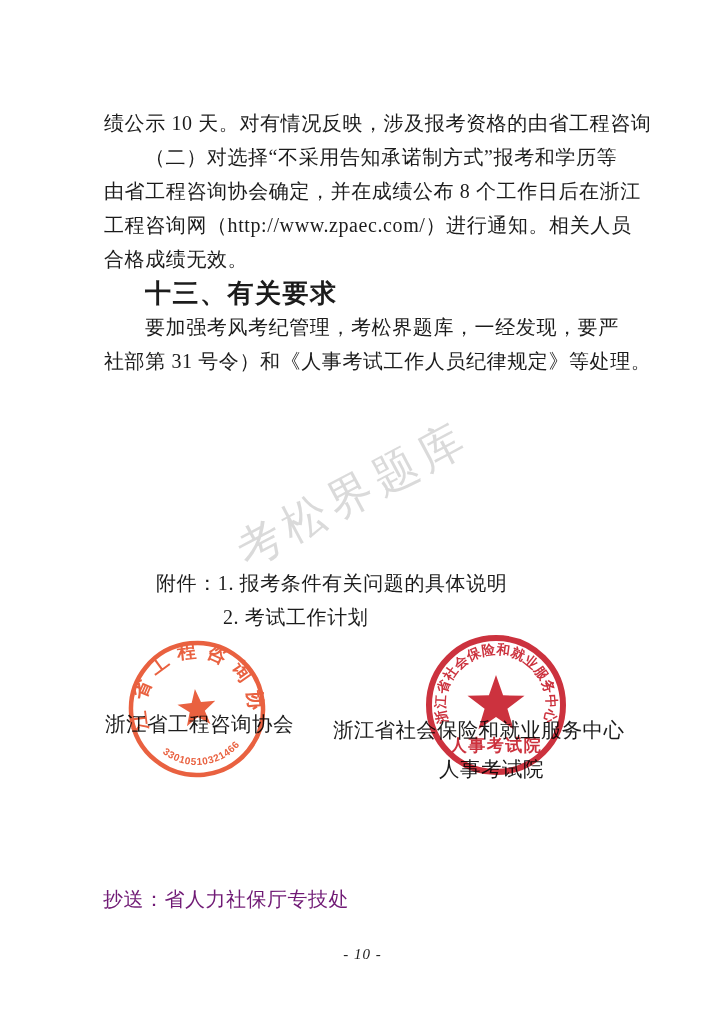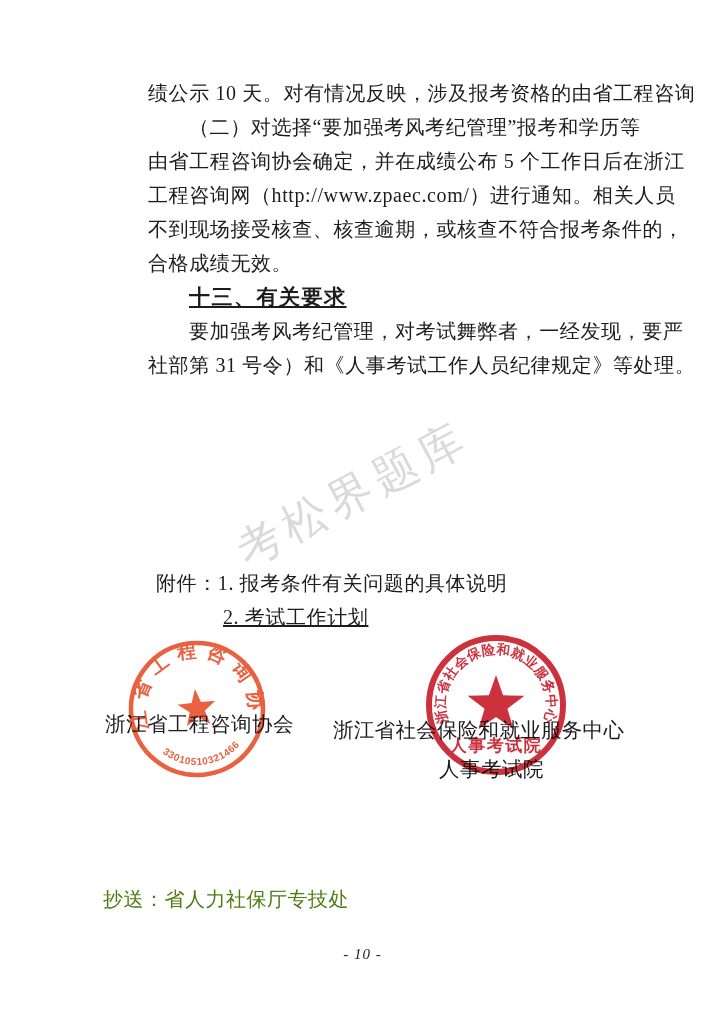--- a/index.html
+++ b/index.html
@@ -9,57 +9,56 @@
     overflow:hidden;
   }
   
   .watermark {
     position:absolute; left:240px; top:524px;
     font-size:45px; color:#bdbdbd; opacity:0.55; letter-spacing:6px;
     transform:rotate(-28deg); transform-origin:0 50%;
     white-space:nowrap; z-index:1;
   }
   
-  .body-text { position:absolute; left:104px; top:76px; width:525px; z-index:2;margin-left:44px; }
+  .body-text { position:absolute; left:104px; top:106px; width:525px; z-index:2; }
   .line { font-size:20px; line-height:34px; white-space:nowrap; letter-spacing:0.6px; }
   .indent { padding-left:41px; }
-  .heading { font-family:"Liberation Sans","DejaVu Sans",sans-serif; font-weight:700; font-size:21px; letter-spacing:1.5px;text-decoration:underline; }
+  .heading { font-family:"Liberation Sans","DejaVu Sans",sans-serif; font-weight:700; font-size:26px; letter-spacing:1.5px; }
   
   .attachments { position:absolute; left:156px; top:566px; z-index:2; }
   .att-line1 { font-size:20px; line-height:34px; white-space:nowrap; letter-spacing:0.6px; }
-  .att-line2 { font-size:20px; line-height:34px; white-space:nowrap; letter-spacing:0.6px; padding-left:67px;text-decoration:underline; }
+  .att-line2 { font-size:20px; line-height:34px; white-space:nowrap; letter-spacing:0.6px; padding-left:67px; }
   
   .sig-left-org  { position:absolute; left:105px; top:710px; font-size:20.5px; letter-spacing:0.5px; white-space:nowrap; z-index:2; }
   .sig-right-org1{ position:absolute; left:333px; top:716px; font-size:20.5px; letter-spacing:0.3px; white-space:nowrap; z-index:2; }
   .sig-right-org2{ position:absolute; left:439px; top:755px; font-size:20.5px; letter-spacing:0.5px; white-space:nowrap; z-index:2; }
   .date-line     { position:absolute; left:418px; top:830px; font-size:20.5px; white-space:nowrap; z-index:2; }
-  .cc-line       { position:absolute; left:103px; top:886px; font-size:20px; color:#4d7c0f; letter-spacing:0.5px; white-space:nowrap; z-index:2; }
+  .cc-line       { position:absolute; left:103px; top:886px; font-size:20px; color:#701a75; letter-spacing:0.5px; white-space:nowrap; z-index:2; }
   .page-number   { position:absolute; left:0; top:946px; width:100%; text-align:center; font-size:15px; letter-spacing:1px; z-index:2;font-style:italic; }
   
   .seal { position:absolute; mix-blend-mode:multiply; opacity:0.92; pointer-events:none; z-index:3; }
   .seal-left  { left:122px; top:634px; }
   .seal-right { left:421px; top:630px; }
   .seal text { font-family:"Liberation Sans","DejaVu Sans",sans-serif; }
 </style>
 </head>
 <body>
 
 <div class="page">
 
   <div class="watermark">考松界题库</div>
 
   <div class="body-text">
     <div class="line">绩公示 10 天。对有情况反映，涉及报考资格的由省工程咨询</div>
-    <div class="line indent">（二）对选择“要加强考风考纪管理”报考和学历等</div>
-    <div class="line">由省工程咨询协会确定，并在成绩公布 5 个工作日后在浙江</div>
+    <div class="line indent">（二）对选择“不采用告知承诺制方式”报考和学历等</div>
+    <div class="line">由省工程咨询协会确定，并在成绩公布 8 个工作日后在浙江</div>
     <div class="line">工程咨询网（http://www.zpaec.com/）进行通知。相关人员</div>
-    <div class="line">不到现场接受核查、核查逾期，或核查不符合报考条件的，</div>
     <div class="line">合格成绩无效。</div>
     <div class="line indent heading">十三、有关要求</div>
-    <div class="line indent">要加强考风考纪管理，对考试舞弊者，一经发现，要严</div>
+    <div class="line indent">要加强考风考纪管理，考松界题库，一经发现，要严</div>
     <div class="line">社部第 31 号令）和《人事考试工作人员纪律规定》等处理。</div>
   </div>
 
   <div class="attachments">
     <div class="att-line1">附件：1. 报考条件有关问题的具体说明</div>
     <div class="att-line2">2. 考试工作计划</div>
   </div>
 
   <div class="sig-left-org">浙江省工程咨询协会</div>
   <div class="sig-right-org1">浙江省社会保险和就业服务中心</div>

